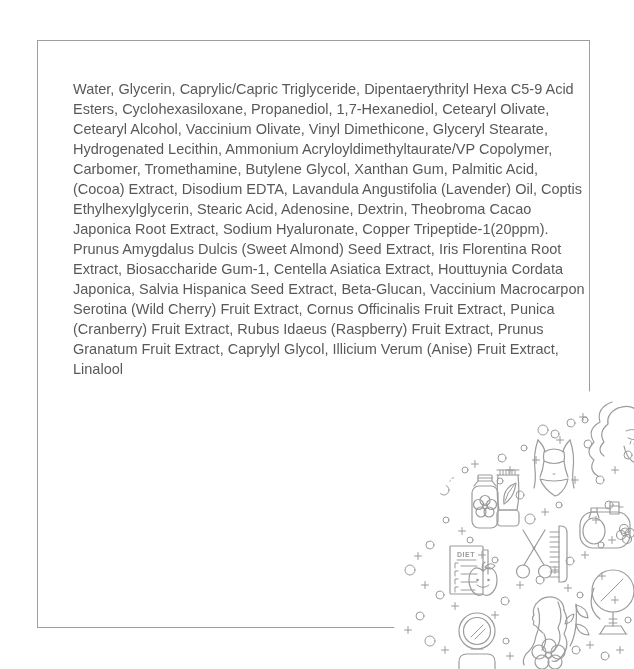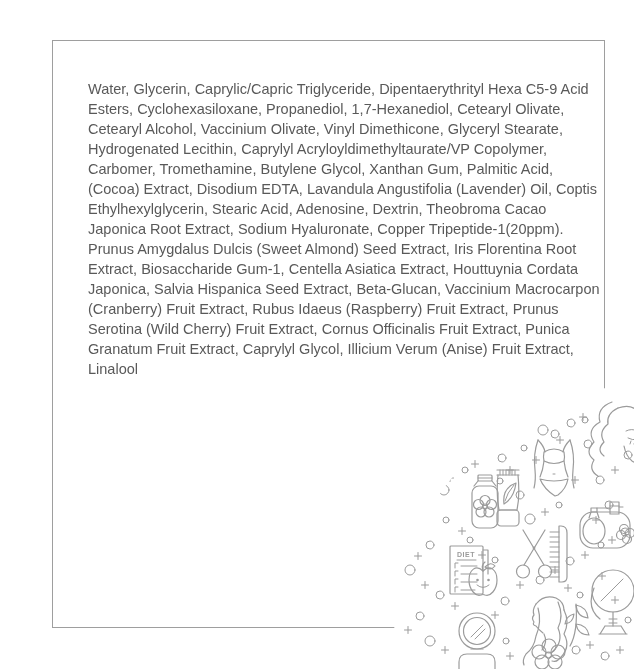--- a/index.html
+++ b/index.html
@@ -1,18 +1,18 @@
 <!DOCTYPE html>
 <html style="--border: #9e9e9e; --text: #595959; --stroke: #9b9b9b;"><head>
 <meta charset="utf-8">
 <style>
   html,body{margin:0;padding:0;background:#fff;overflow:hidden;}
   .page{position:relative;width:634px;height:669px;background:#fff;overflow:hidden;
         font-family:"Liberation Sans","DejaVu Sans",sans-serif;}
-  .panel{position:absolute;left:52px;top:40px;width:553px;height:588px;
+  .panel{position:absolute;left:37px;top:40px;width:553px;height:588px;
          box-sizing:border-box;border:1px solid var(--border,#999);background:#fff;}
   .ingredients{position:absolute;left:35px;top:38px;width:497px;
                font-size:14.5px;line-height:20px;color:var(--text,#5a5a5a);
                font-weight:400;letter-spacing:0;}
   .ing-line{white-space:nowrap;}
   .illo{position:absolute;border-radius:50%;background:#fff;overflow:hidden;}
   .icon{position:absolute;}
   .icon svg,.deco{display:block;}
   .deco{position:absolute;left:0;top:0;}
   .illo svg *{stroke:var(--stroke,#9b9b9b);fill:none;stroke-width:1.2;
@@ -24,30 +24,30 @@
 </style>
 </head>
 <body>
 
 <div class="page">
   <div class="panel">
     <div class="ingredients" id="ingredients">
         <div class="ing-line">Water, Glycerin, Caprylic/Capric Triglyceride, Dipentaerythrityl Hexa C5-9 Acid</div>
         <div class="ing-line">Esters, Cyclohexasiloxane, Propanediol, 1,7-Hexanediol, Cetearyl Olivate,</div>
         <div class="ing-line">Cetearyl Alcohol, Vaccinium Olivate, Vinyl Dimethicone, Glyceryl Stearate,</div>
-        <div class="ing-line">Hydrogenated Lecithin, Caprylyl Acryloyldimethyltaurate/VP Copolymer,</div>
+        <div class="ing-line">Hydrogenated Lecithin, Ammonium Acryloyldimethyltaurate/VP Copolymer,</div>
         <div class="ing-line">Carbomer, Tromethamine, Butylene Glycol, Xanthan Gum, Palmitic Acid,</div>
         <div class="ing-line">(Cocoa) Extract, Disodium EDTA, Lavandula Angustifolia (Lavender) Oil, Coptis</div>
         <div class="ing-line">Ethylhexylglycerin, Stearic Acid, Adenosine, Dextrin, Theobroma Cacao</div>
         <div class="ing-line">Japonica Root Extract, Sodium Hyaluronate, Copper Tripeptide-1(20ppm).</div>
         <div class="ing-line">Prunus Amygdalus Dulcis (Sweet Almond) Seed Extract, Iris Florentina Root</div>
         <div class="ing-line">Extract, Biosaccharide Gum-1, Centella Asiatica Extract, Houttuynia Cordata</div>
         <div class="ing-line">Japonica, Salvia Hispanica Seed Extract, Beta-Glucan, Vaccinium Macrocarpon</div>
+        <div class="ing-line">Serotina (Wild Cherry) Fruit Extract, Cornus Officinalis Fruit Extract, Punica</div>
         <div class="ing-line">(Cranberry) Fruit Extract, Rubus Idaeus (Raspberry) Fruit Extract, Prunus</div>
-        <div class="ing-line">Serotina (Wild Cherry) Fruit Extract, Cornus Officinalis Fruit Extract, Punica</div>
         <div class="ing-line">Granatum Fruit Extract, Caprylyl Glycol, Illicium Verum (Anise) Fruit Extract,</div>
         <div class="ing-line">Linalool</div>
       </div>
   </div>
   <div class="illo" id="illo" style="left: 394px; top: 384px; width: 512px; height: 512px;">
       <svg class="deco" width="512" height="512" viewBox="0 0 512 512">
         <circle class="thin" cx="108" cy="74" r="4"></circle>
         <circle class="thin" cx="149" cy="46" r="5"></circle>
         <circle class="thin" cx="177" cy="39" r="4"></circle>
         <circle class="thin" cx="194" cy="60" r="4"></circle>

